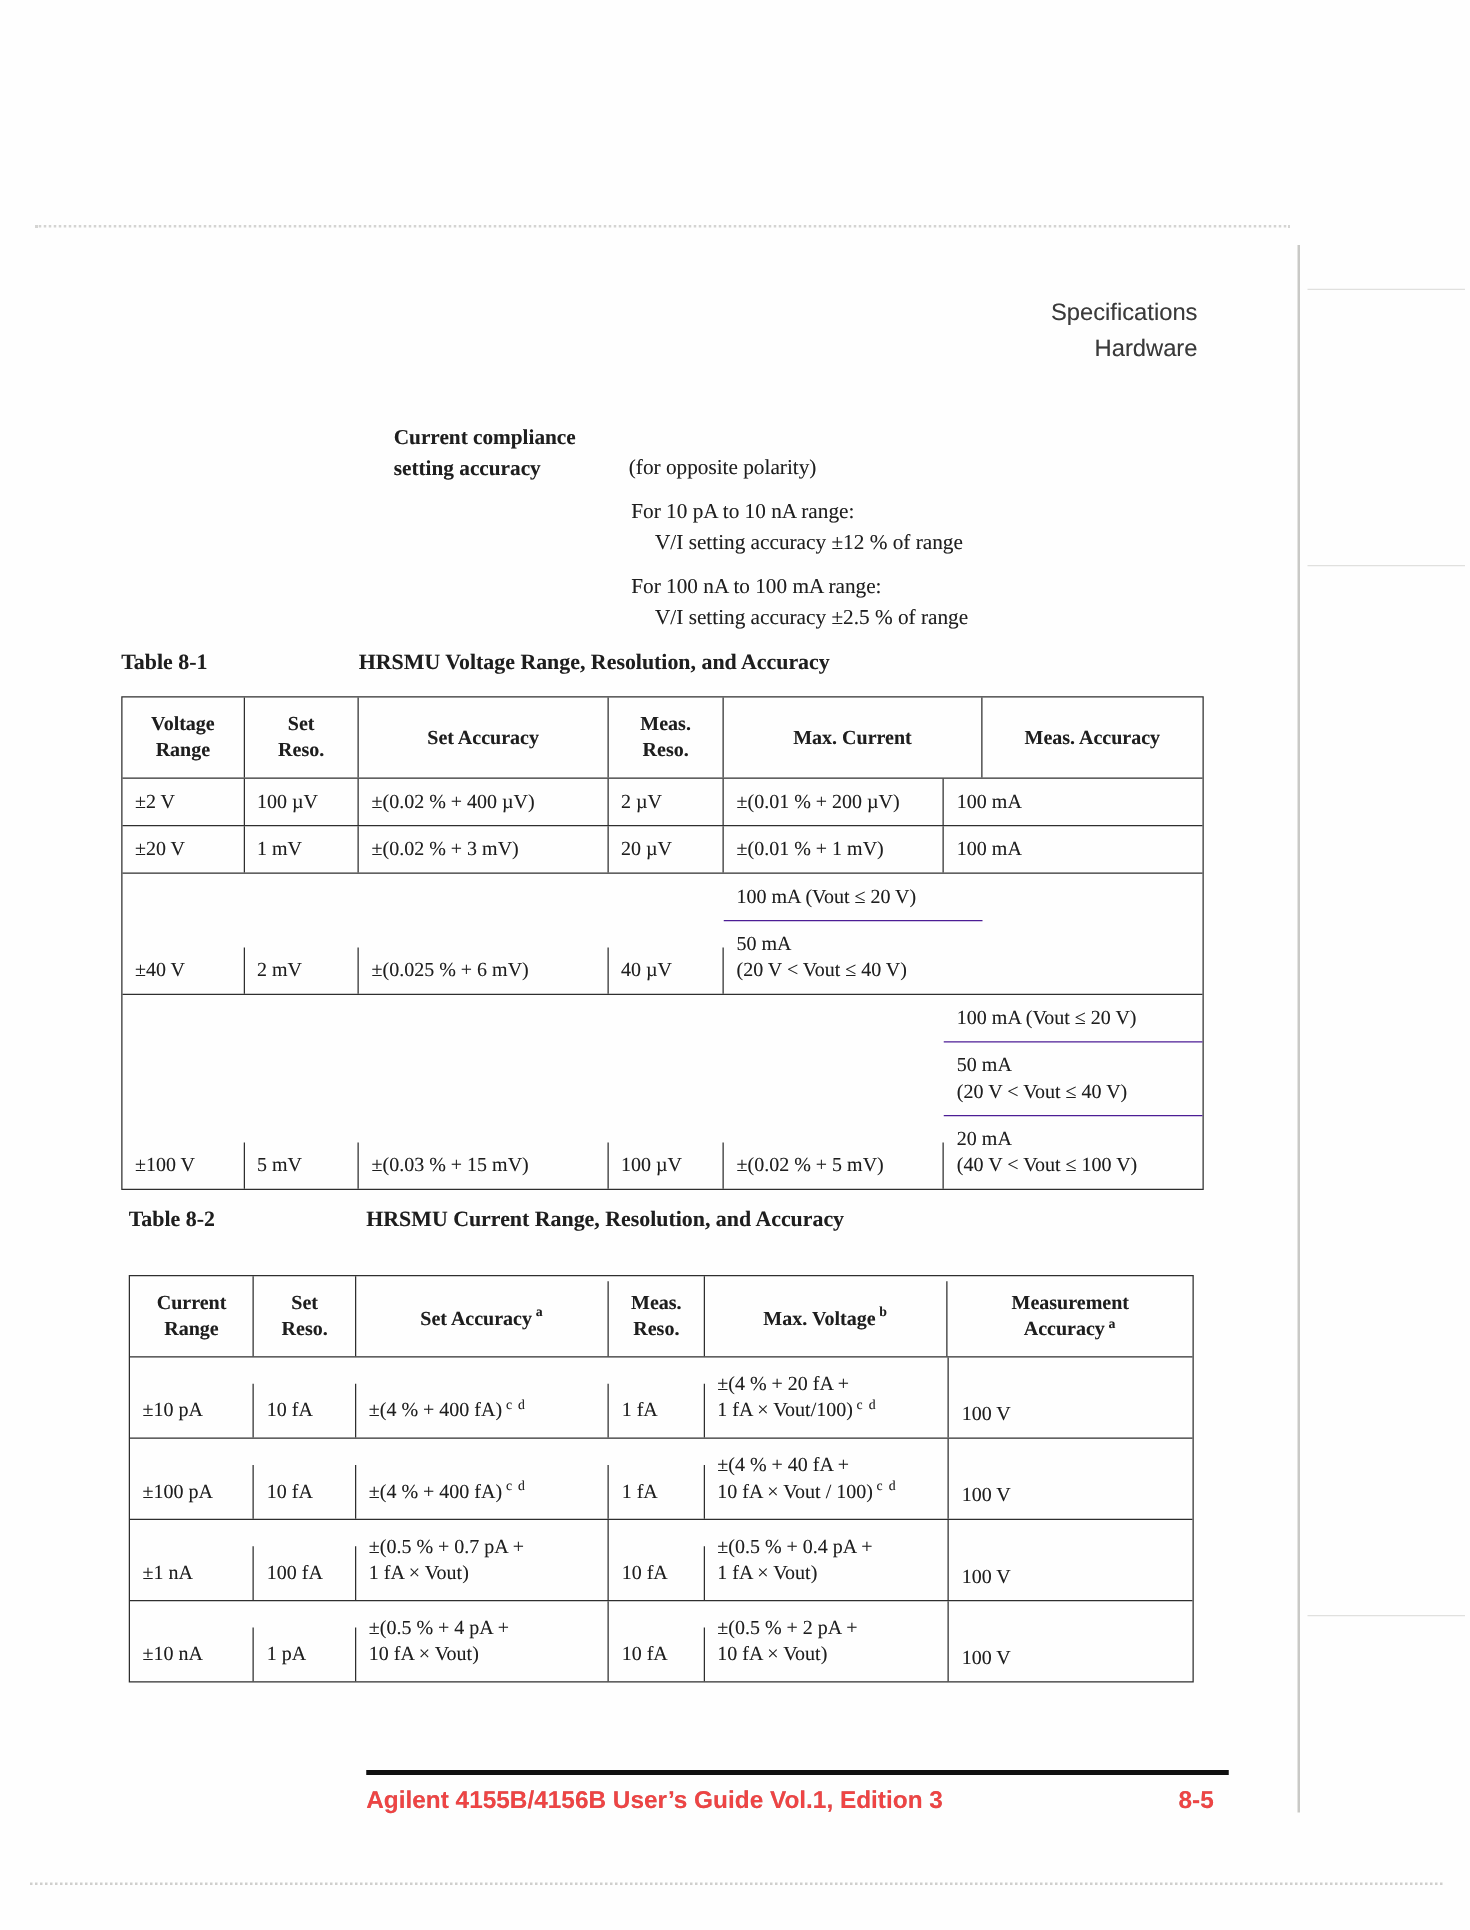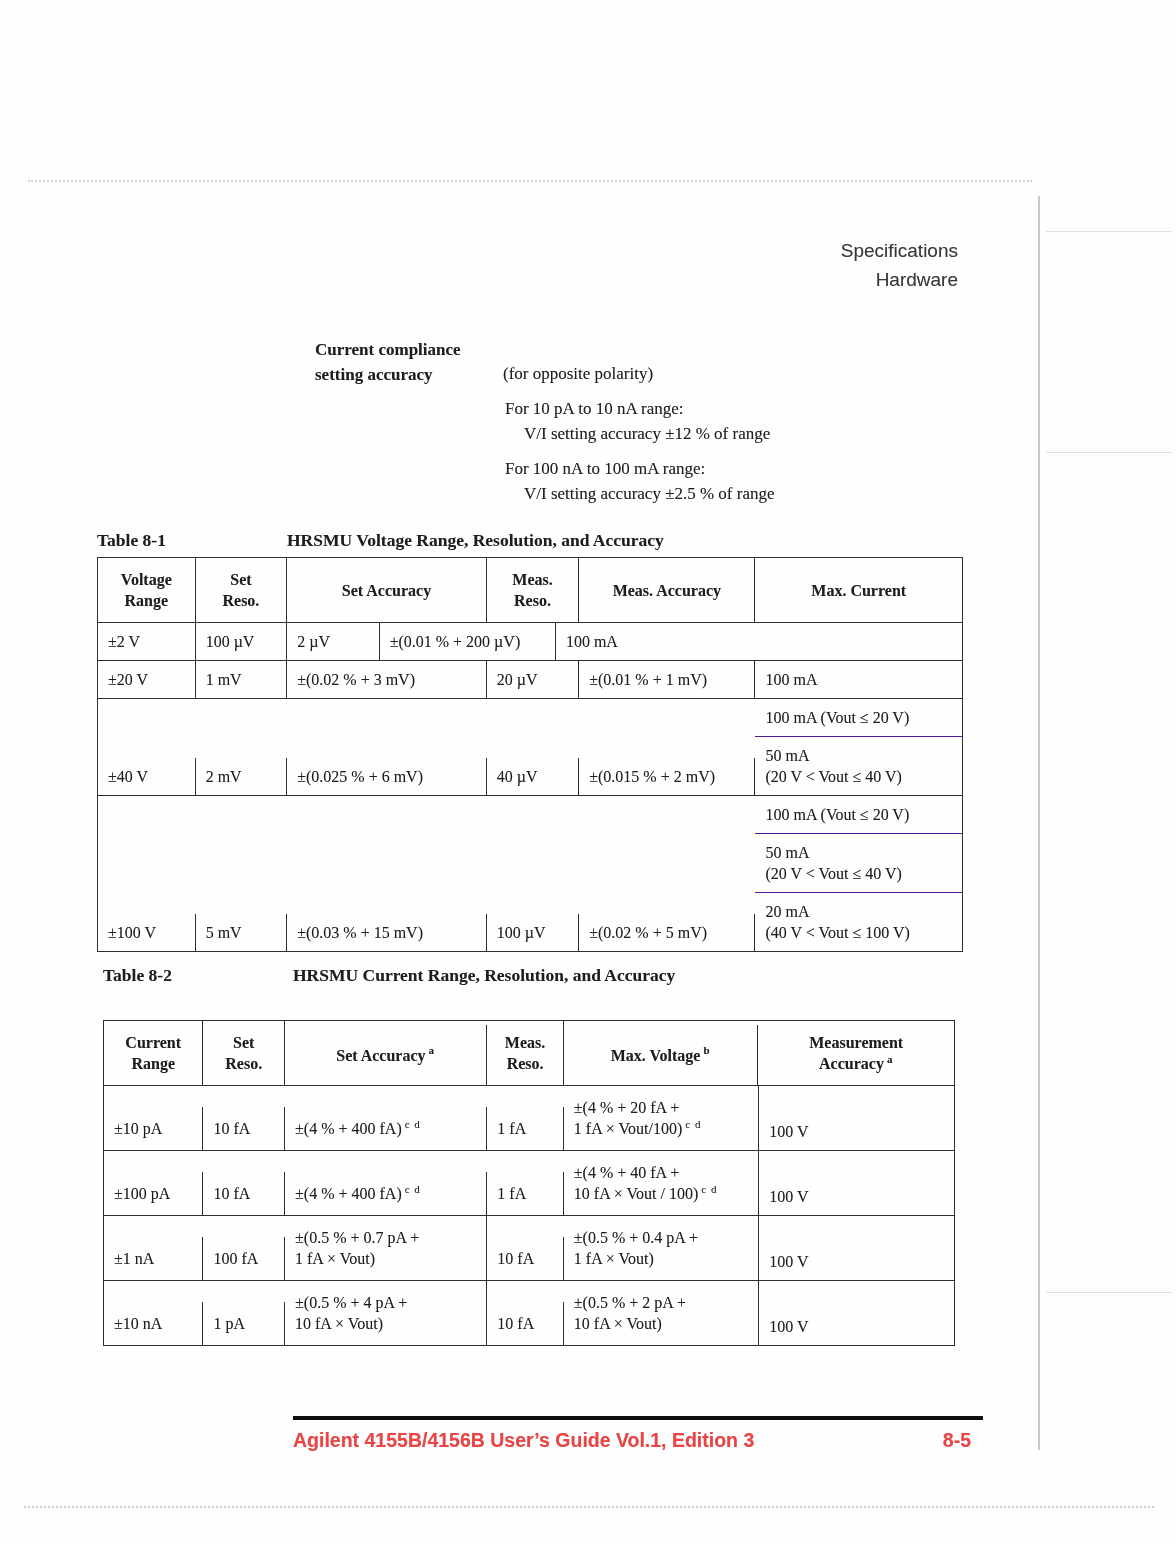--- a/index.html
+++ b/index.html
@@ -80,51 +80,52 @@
   </div>
 
   <div class="abs t17 bold pre" style="left:315px; top:337px;">Current compliance
 setting accuracy</div>
   <div class="abs t17" style="left:503px; top:361px;">(for opposite polarity)</div>
   <div class="abs t17" style="left:505px; top:396px;">For 10 pA to 10 nA range:</div>
   <div class="abs t17" style="left:524px; top:421px;">V/I setting accuracy ±12 % of range</div>
   <div class="abs t17" style="left:505px; top:456px;">For 100 nA to 100 mA range:</div>
   <div class="abs t17" style="left:524px; top:481px;">V/I setting accuracy ±2.5 % of range</div>
 
-  <div class="caption" style="left:97px; top:530px;">
+  <div class="caption" style="left:97px; top:519px;">
     <span class="cap-label">Table 8-1</span><span>HRSMU Voltage Range, Resolution, and Accuracy</span>
   </div>
 
   <div class="tbl" id="table1">
       <div class="tbl-row tbl-head">
         <div class="tbl-cell" style="flex: 0 0 11.3%;">
           <span class="inner">Voltage
 Range</span>
         </div>
         <div class="tbl-cell" style="flex: 0 0 10.6%;">
           <span class="inner">Set
 Reso.</span>
         </div>
         <div class="tbl-cell" style="flex: 0 0 23.1%;">
           <span class="inner">Set Accuracy</span>
         </div>
         <div class="tbl-cell" style="flex: 0 0 10.7%;">
           <span class="inner">Meas.
 Reso.</span>
         </div>
+        <div class="tbl-cell" style="flex: 0 0 23.9%;">
+          <span class="inner">Max. Current</span>
+        </div>
         <div class="tbl-cell" style="flex: 0 0 20.4%;">
           <span class="inner">Meas. Accuracy</span>
         </div>
-        <div class="tbl-cell" style="flex: 0 0 23.9%;">
-          <span class="inner">Max. Current</span>
-        </div>
       </div>
       <div class="tbl-row">
         <div class="tbl-cell" style="flex: 0 0 11.3%;"><span class="inner">±2 V</span></div>
         <div class="tbl-cell" style="flex: 0 0 10.6%;"><span class="inner">100 µV</span></div>
+        <div class="tbl-cell" style="flex: 0 0 23.1%;"><span class="inner">±(0.02 % + 400 µV)</span></div>
         <div class="tbl-cell" style="flex: 0 0 10.7%;"><span class="inner">2 µV</span></div>
         <div class="tbl-cell" style="flex: 0 0 20.4%;"><span class="inner">±(0.01 % + 200 µV)</span></div>
         <div class="tbl-lastcol" style="flex: 0 0 23.9%;">
           <div class="tbl-subcell"><span class="inner">100 mA</span></div>
         </div>
       </div>
       <div class="tbl-row">
         <div class="tbl-cell" style="flex: 0 0 11.3%;"><span class="inner">±20 V</span></div>
         <div class="tbl-cell" style="flex: 0 0 10.6%;"><span class="inner">1 mV</span></div>
         <div class="tbl-cell" style="flex: 0 0 23.1%;"><span class="inner">±(0.02 % + 3 mV)</span></div>
@@ -132,21 +133,20 @@
         <div class="tbl-cell" style="flex: 0 0 20.4%;"><span class="inner">±(0.01 % + 1 mV)</span></div>
         <div class="tbl-lastcol" style="flex: 0 0 23.9%;">
           <div class="tbl-subcell"><span class="inner">100 mA</span></div>
         </div>
       </div>
       <div class="tbl-row">
         <div class="tbl-cell" style="flex: 0 0 11.3%;"><span class="inner">±40 V</span></div>
         <div class="tbl-cell" style="flex: 0 0 10.6%;"><span class="inner">2 mV</span></div>
         <div class="tbl-cell" style="flex: 0 0 23.1%;"><span class="inner">±(0.025 % + 6 mV)</span></div>
         <div class="tbl-cell" style="flex: 0 0 10.7%;"><span class="inner">40 µV</span></div>
-        <div class="tbl-cell" style="flex: 0 0 20.4%;"><span class="inner">±(0.015 % + 2 mV)</span></div>
         <div class="tbl-lastcol" style="flex: 0 0 23.9%;">
           <div class="tbl-subcell"><span class="inner">100 mA (Vout ≤ 20 V)</span></div>
           <div class="tbl-subcell"><span class="inner">50 mA
 (20 V &lt; Vout ≤ 40 V)</span></div>
         </div>
       </div>
       <div class="tbl-row">
         <div class="tbl-cell" style="flex: 0 0 11.3%;"><span class="inner">±100 V</span></div>
         <div class="tbl-cell" style="flex: 0 0 10.6%;"><span class="inner">5 mV</span></div>
         <div class="tbl-cell" style="flex: 0 0 23.1%;"><span class="inner">±(0.03 % + 15 mV)</span></div>

